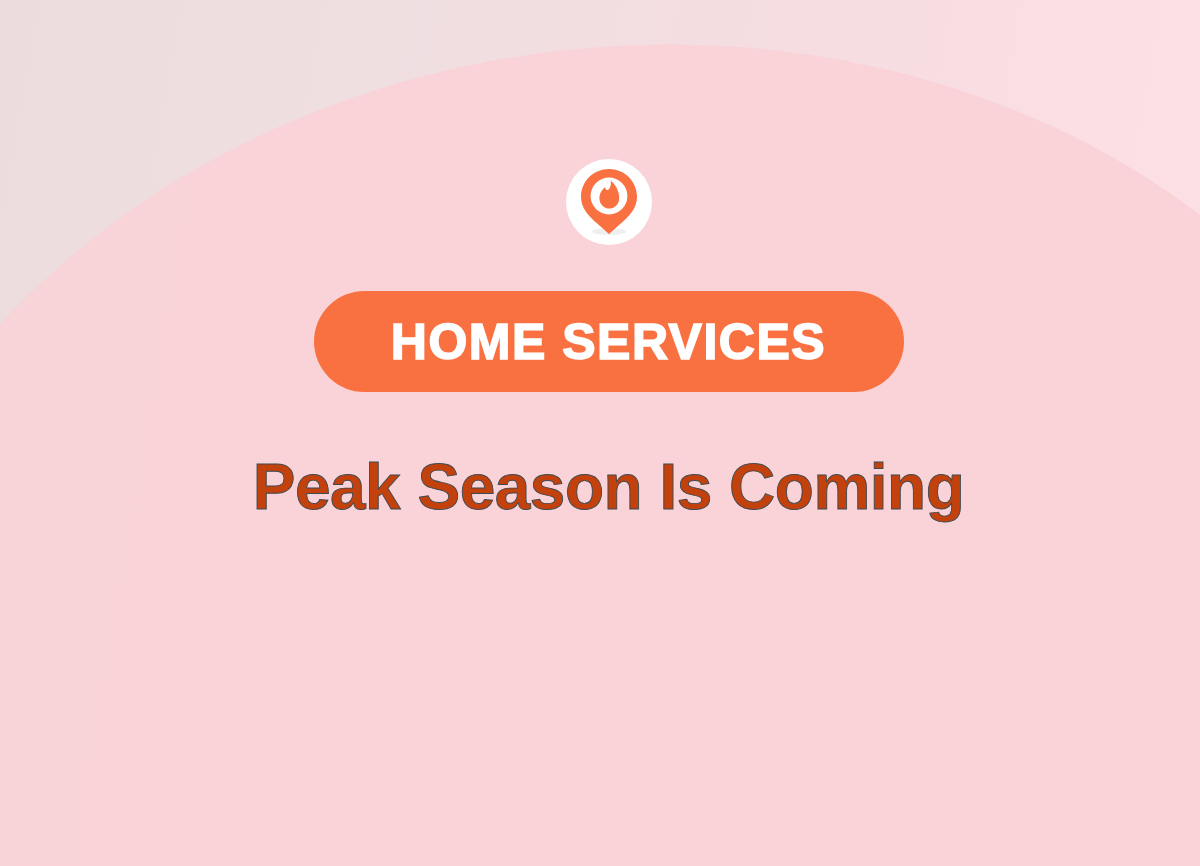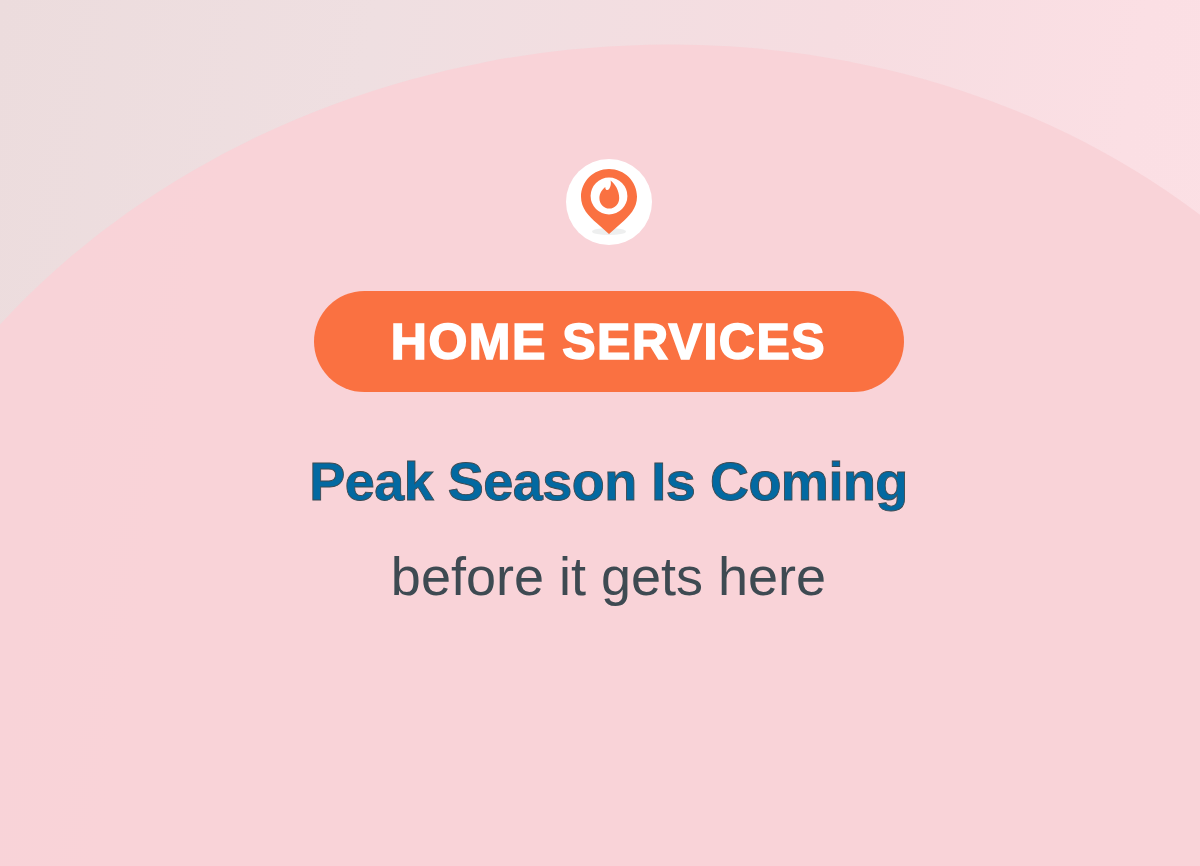--- a/index.html
+++ b/index.html
@@ -92,24 +92,24 @@
     -webkit-text-stroke: 1.6px #ffffff;
   }
 
   
   .headline {
     position: absolute;
     top: 452px;
     left: 0;
     width: 100%;
     text-align: center;
-    color: #0369a1;
+    color: #c2410c;
     font-family: "Liberation Sans", sans-serif;
     font-weight: 700;
-    font-size: 54px;
+    font-size: 64px;
     line-height: 1.1;
     letter-spacing: -0.5px;
     margin: 0;
     -webkit-text-stroke: 0.9px #3e4a52;
   }
 
   
   .subtitle {
     position: absolute;
     top: 548px;
@@ -151,17 +151,16 @@
       </span>
     </div>
 
     <div class="pill">
       <span class="pill-label">HOME SERVICES</span>
     </div>
 
     <h1 class="headline">Peak Season Is Coming</h1>
 
     <p class="subtitle">
-      <span class="line">before it gets here</span>
     </p>
 
   </div>
 </div>
 
 </body></html>

